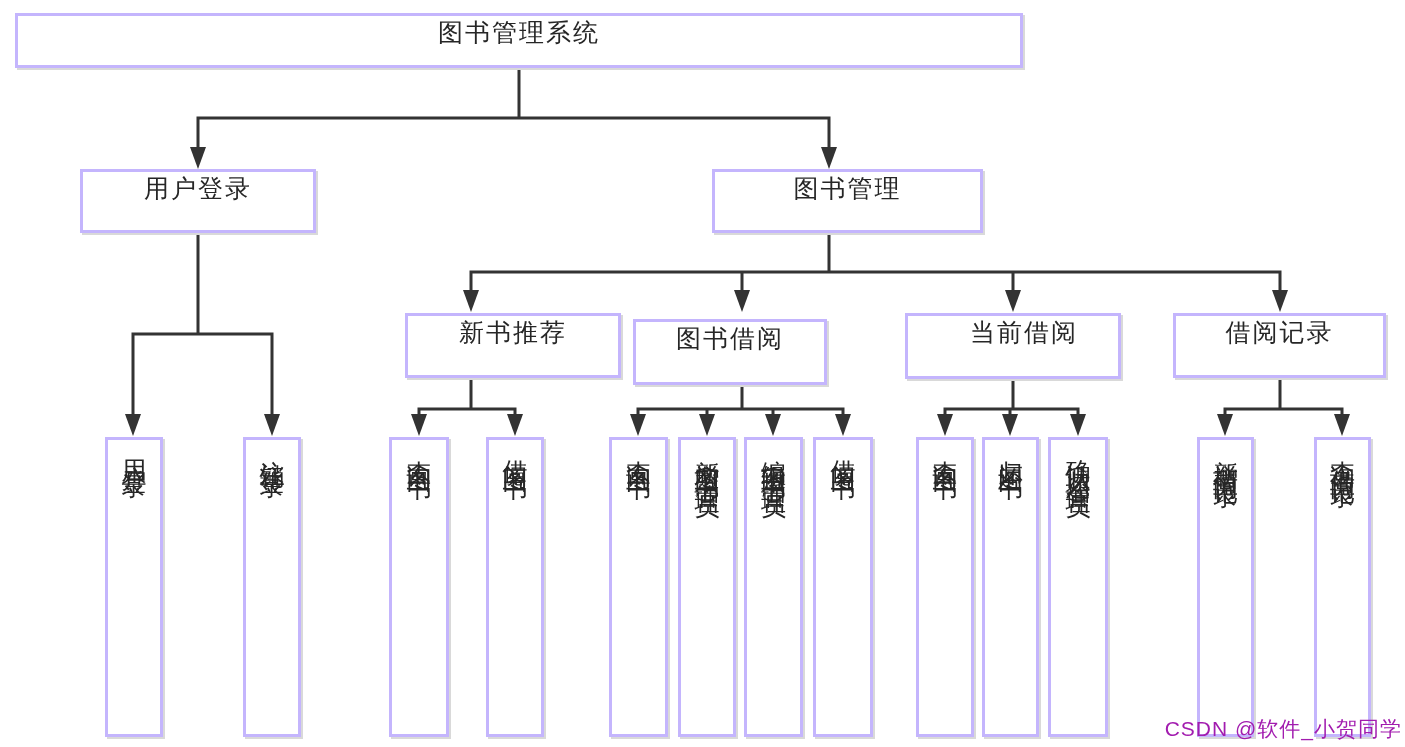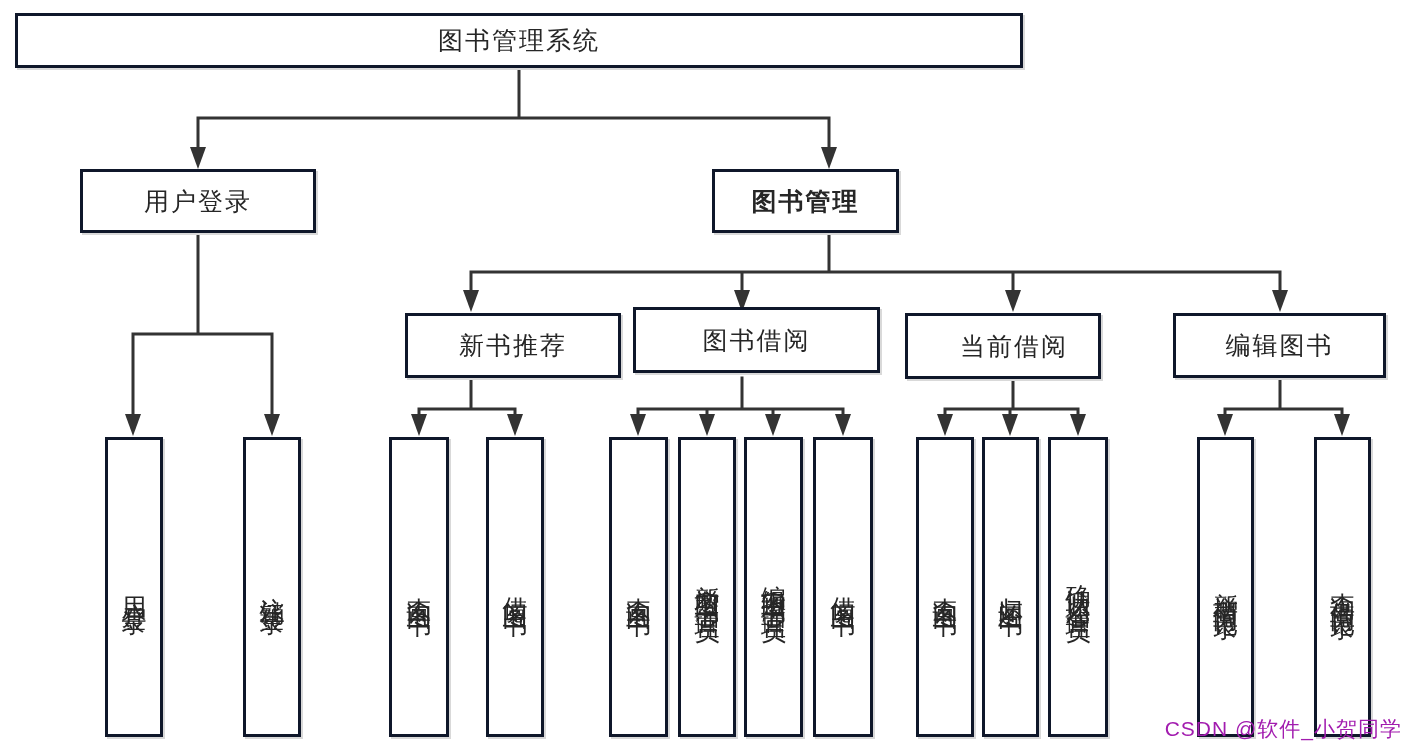--- a/index.html
+++ b/index.html
@@ -13,24 +13,23 @@
   }
   svg.connectors {
     position: absolute;
     left: 0; top: 0;
     width: 1405px; height: 747px;
     pointer-events: none;
   }
   .node {
     position: absolute;
     background: #ffffff;
-    border: 3px solid #0f172a;
+    border: 3px solid #c4b5fd;
     box-sizing: border-box;
     display: flex;
-    align-items: center;
     justify-content: center;
     color: #262626;
     box-shadow: 2px 2px 0 #d9d9d9;
     z-index: 2;
   }
   .hbox { font-size: 25px; letter-spacing: 2px; white-space: nowrap; }
   .vbox .vtext {
     writing-mode: vertical-rl;
     text-orientation: mixed;
     font-size: 25px;
@@ -112,35 +111,35 @@
     </g>
   </svg>
 
   <div class="node hbox" style="left:15px; top:13px; width:1008px; height:55px;">
     <span>图书管理系统</span>
   </div>
 
   <div class="node hbox" style="left:80px; top:169px; width:236px; height:64px;">
     <span>用户登录</span>
   </div>
-  <div class="node hbox" style="left:712px; top:169px; width:187px; height:64px;font-weight:bold;">
+  <div class="node hbox" style="left:712px; top:169px; width:271px; height:64px;">
     <span>图书管理</span>
   </div>
 
   <div class="node hbox" style="left:363px; top:313px; width:216px; height:65px;margin-left:42px;">
     <span>新书推荐</span>
   </div>
-  <div class="node hbox" style="left:633px; top:307px; width:247px; height:66px;">
+  <div class="node hbox" style="left:633px; top:319px; width:194px; height:66px;">
     <span>图书借阅</span>
   </div>
-  <div class="node hbox" style="left:905px; top:313px; width:196px; height:66px;padding-left:22px;">
+  <div class="node hbox" style="left:905px; top:313px; width:216px; height:66px;padding-left:22px;">
     <span>当前借阅</span>
   </div>
   <div class="node hbox" style="left:1173px; top:313px; width:213px; height:65px;">
-    <span>编辑图书</span>
+    <span>借阅记录</span>
   </div>
 
   <div class="node vbox" style="left:105px; top:437px; width:58px; height:300px;">
     <span class="vtext">用户登录</span>
   </div>
   <div class="node vbox" style="left:243px; top:437px; width:58px; height:300px;">
     <span class="vtext">注销登录</span>
   </div>
 
   <div class="node vbox" style="left:389px; top:437px; width:60px; height:300px;">

